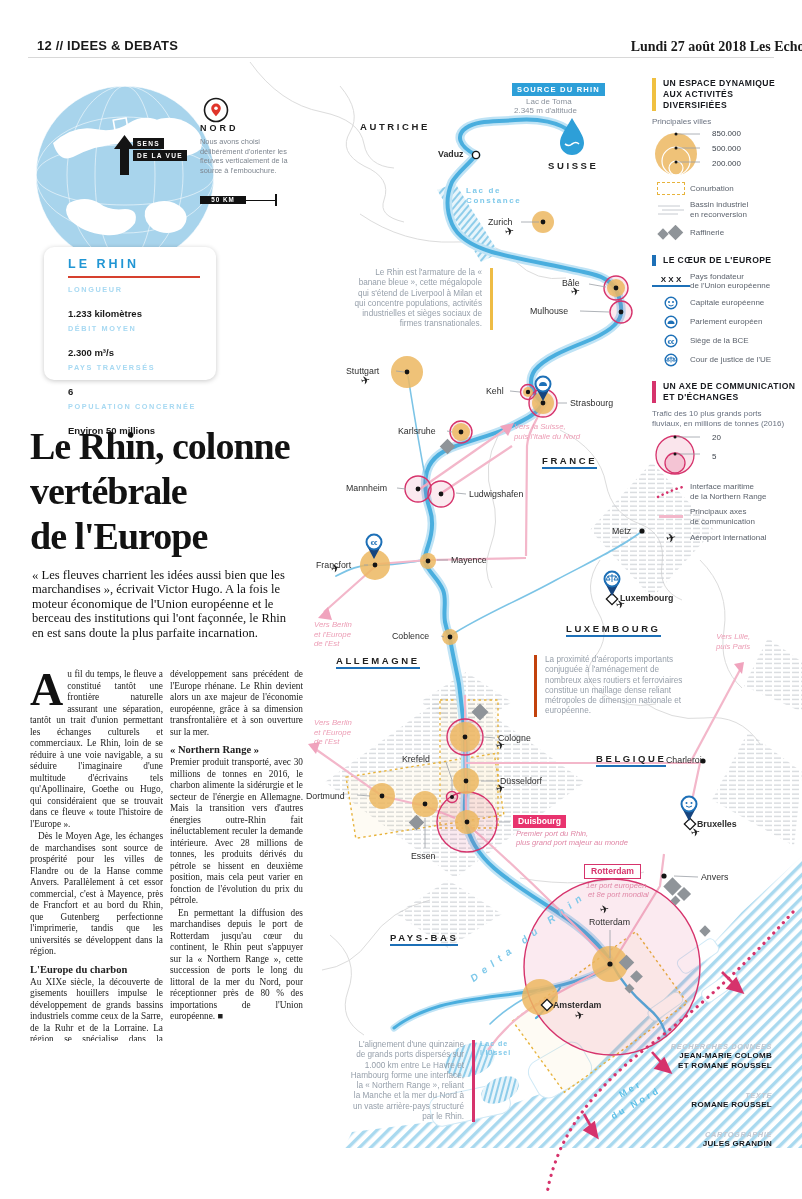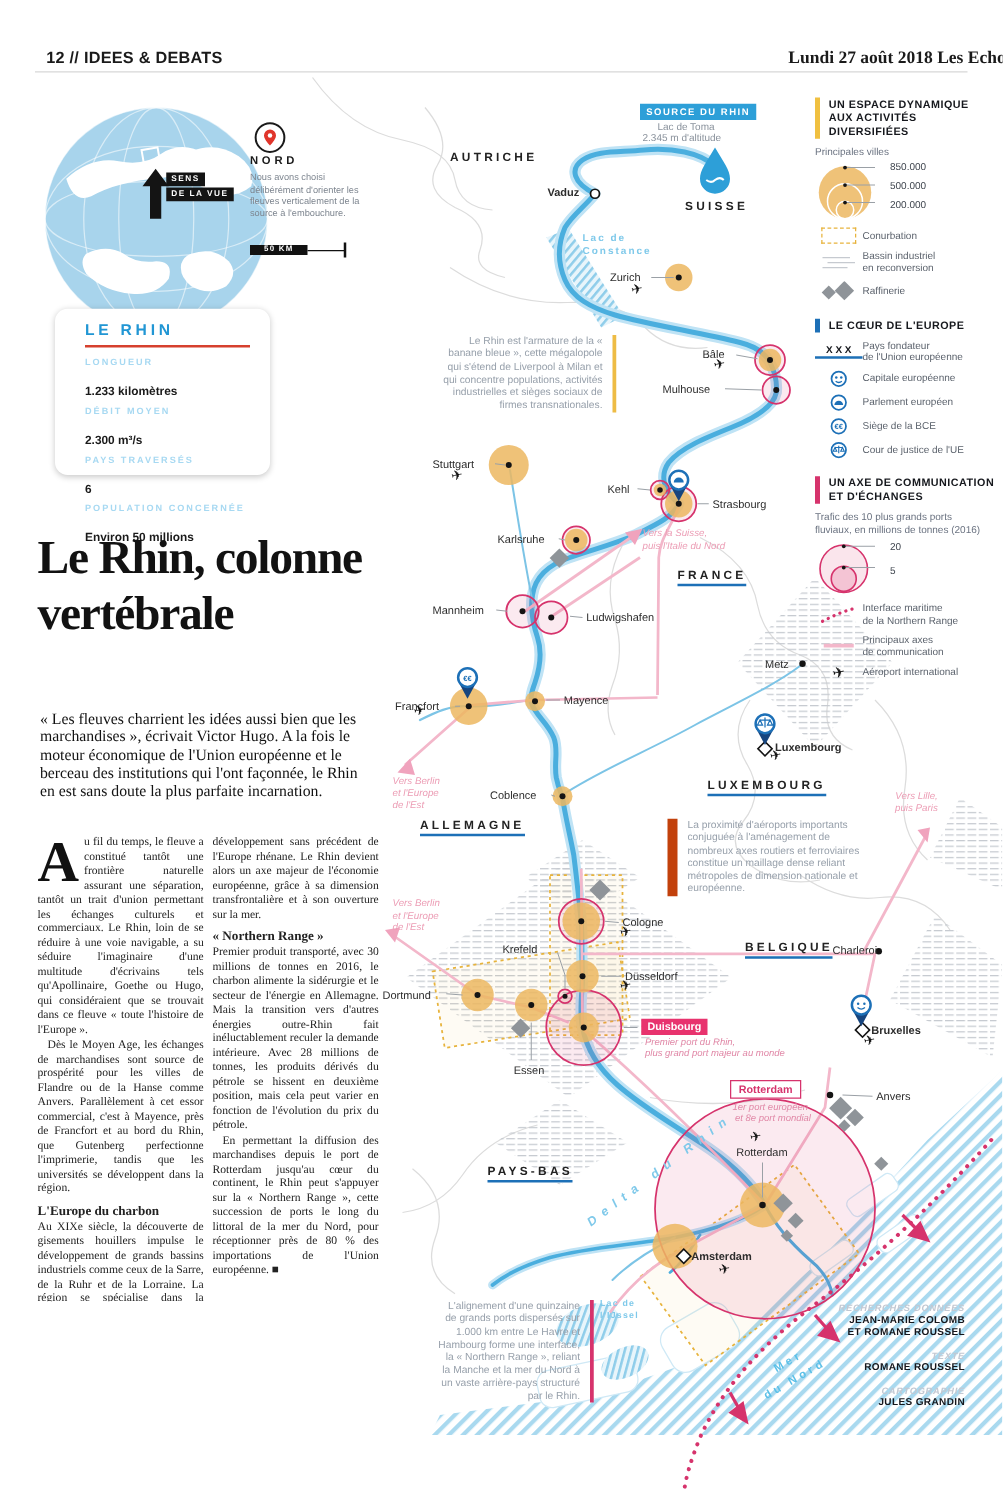--- a/index.html
+++ b/index.html
@@ -32,21 +32,21 @@
   .lbl{position:absolute;font-size:8.8px;color:#2d2d2d;white-space:nowrap;}
   .lblB{font-weight:bold;}
   .lblR{text-align:left;}
   .country{position:absolute;font-weight:bold;font-size:9.5px;letter-spacing:2.6px;color:#222;white-space:nowrap;}
   .founder{border-bottom:2px solid #1d70b7;padding-bottom:1px;}
   .plane{position:absolute;font-family:"DejaVu Sans",sans-serif;font-size:11px;color:#141414;transform:rotate(-12deg);}
   .route{position:absolute;font-style:italic;font-size:7.8px;line-height:9.6px;color:#ec9db5;white-space:nowrap;}
   .water{position:absolute;color:#7fc9ea;font-size:8px;letter-spacing:1.6px;white-space:nowrap;font-weight:bold;}
   .callout{position:absolute;font-size:8.2px;line-height:10.3px;color:#97a0ab;}
   .bar-r-yellow{border-right:3px solid #eebc45;padding-right:8px;text-align:right;}
-  .bar-l-red{border-left:8px solid #c2410c;padding-left:8px;}
+  .bar-l-red{border-left:3px solid #c2410c;padding-left:8px;}
   .bar-r-red{border-right:3px solid #d6336c;padding-right:8px;text-align:right;}
   .badge{position:absolute;font-weight:bold;font-size:8.6px;white-space:nowrap;}
   #src-badge{background:#2d9fd8;color:#fff;letter-spacing:1.2px;padding:2px 5px;font-size:7.6px;}
   #duis-badge{background:#e8336e;color:#fff;padding:1px 5px 2px;}
   #rott-badge{background:#fff;color:#d6336c;border:1.5px solid #d6336c;padding:1px 6px 2px;}
   .pinksub{position:absolute;font-style:italic;font-size:7.6px;line-height:9.3px;color:#e087a6;white-space:nowrap;}
   .gsub{position:absolute;font-size:8px;color:#8a929c;white-space:nowrap;}
   
   #legend{left:652px;top:78px;width:148px;font-size:8px;color:#5c636d;}
   #legend .sec{font-weight:bold;color:#16181d;font-size:8.6px;line-height:11px;letter-spacing:.4px;
@@ -59,21 +59,21 @@
   #legend .row{display:flex;align-items:center;margin:5px 0;}
   #legend .ric{width:38px;flex:0 0 38px;display:flex;justify-content:center;}
   #legend .rtx{line-height:9.8px;}
   
   #nord-t{left:200px;top:123px;font-weight:bold;font-size:9px;letter-spacing:3px;}
   #nord-p{left:200px;top:137px;width:92px;font-size:7.4px;line-height:9.6px;color:#7d858f;}
   .chip{position:absolute;background:#141414;color:#fff;font-weight:bold;font-size:6.6px;
         letter-spacing:1.2px;padding:2px 4px;}
   
   #credits{left:630px;top:1042px;width:142px;text-align:right;}
-  #credits .role{color:#c2c8d2;font-weight:bold;font-style:italic;font-size:7.4px;letter-spacing:.6px;margin-top:9px;}
+  #credits .role{color:#c2c8d2;font-weight:bold;font-style:italic;font-size:7.4px;letter-spacing:.6px;margin-top:20px;}
   #credits .nm{color:#15171c;font-weight:bold;font-size:8px;line-height:10px;letter-spacing:.3px;}
   .scalebar{position:absolute;left:200px;top:196px;width:80px;height:8px;}
   .scalebar .blk{position:absolute;left:0;top:0;width:46px;height:8px;background:#111;color:#fff;
                  font-size:6.3px;font-weight:bold;letter-spacing:1px;line-height:8px;text-align:center;}
   .scalebar .ln{position:absolute;left:46px;top:3.5px;width:30px;height:1.5px;background:#111;}
   .scalebar .tick{position:absolute;left:75px;top:-2px;width:1.5px;height:12px;background:#111;}
 </style>
 </head>
 <body>
 
@@ -380,20 +380,21 @@
     <div class="fv">2.300 m³/s</div>
     <div class="fl">PAYS TRAVERSÉS</div>
     <div class="fv">6</div>
     <div class="fl">POPULATION CONCERNÉE</div>
     <div class="fv">Environ 50 millions</div>
   </div>
 
   <div class="abs" id="headline">
     <div>Le Rhin, colonne</div>
     <div>vertébrale</div>
+    <div>de l'Europe</div>
   </div>
   <div class="abs" id="standfirst">« Les fleuves charrient les idées aussi bien que les marchandises », écrivait Victor Hugo. A la fois le moteur économique de l'Union européenne et le berceau des institutions qui l'ont façonnée, le Rhin en est sans doute la plus parfaite incarnation.</div>
 
   <div class="col" style="left:30px;top:669px">
     <p class="nofirst"><span class="dropcap">A</span><span>u fil du temps, le fleuve a constitué tantôt une frontière naturelle assurant une séparation, tantôt un trait d'union permettant les échanges culturels et commerciaux. Le Rhin, loin de se réduire à une voie navigable, a su séduire l'imaginaire d'une multitude d'écrivains tels qu'Apollinaire, Goethe ou Hugo, qui considéraient que se trouvait dans ce fleuve « toute l'histoire de l'Europe ».</span></p>
     <p>Dès le Moyen Age, les échanges de marchandises sont source de prospérité pour les villes de Flandre ou de la Hanse comme Anvers. Parallèlement à cet essor commercial, c'est à Mayence, près de Francfort et au bord du Rhin, que Gutenberg perfectionne l'imprimerie, tandis que les universités se développent dans la région.</p>
     <h3>L'Europe du charbon</h3>
     <p class="nofirst">Au XIXe siècle, la découverte de gisements houillers impulse le développement de grands bassins industriels comme ceux de la Sarre, de la Ruhr et de la Lorraine. La région se spécialise dans la sidérurgie, la chimie et l'industrie textile.</p>
 
   </div>

